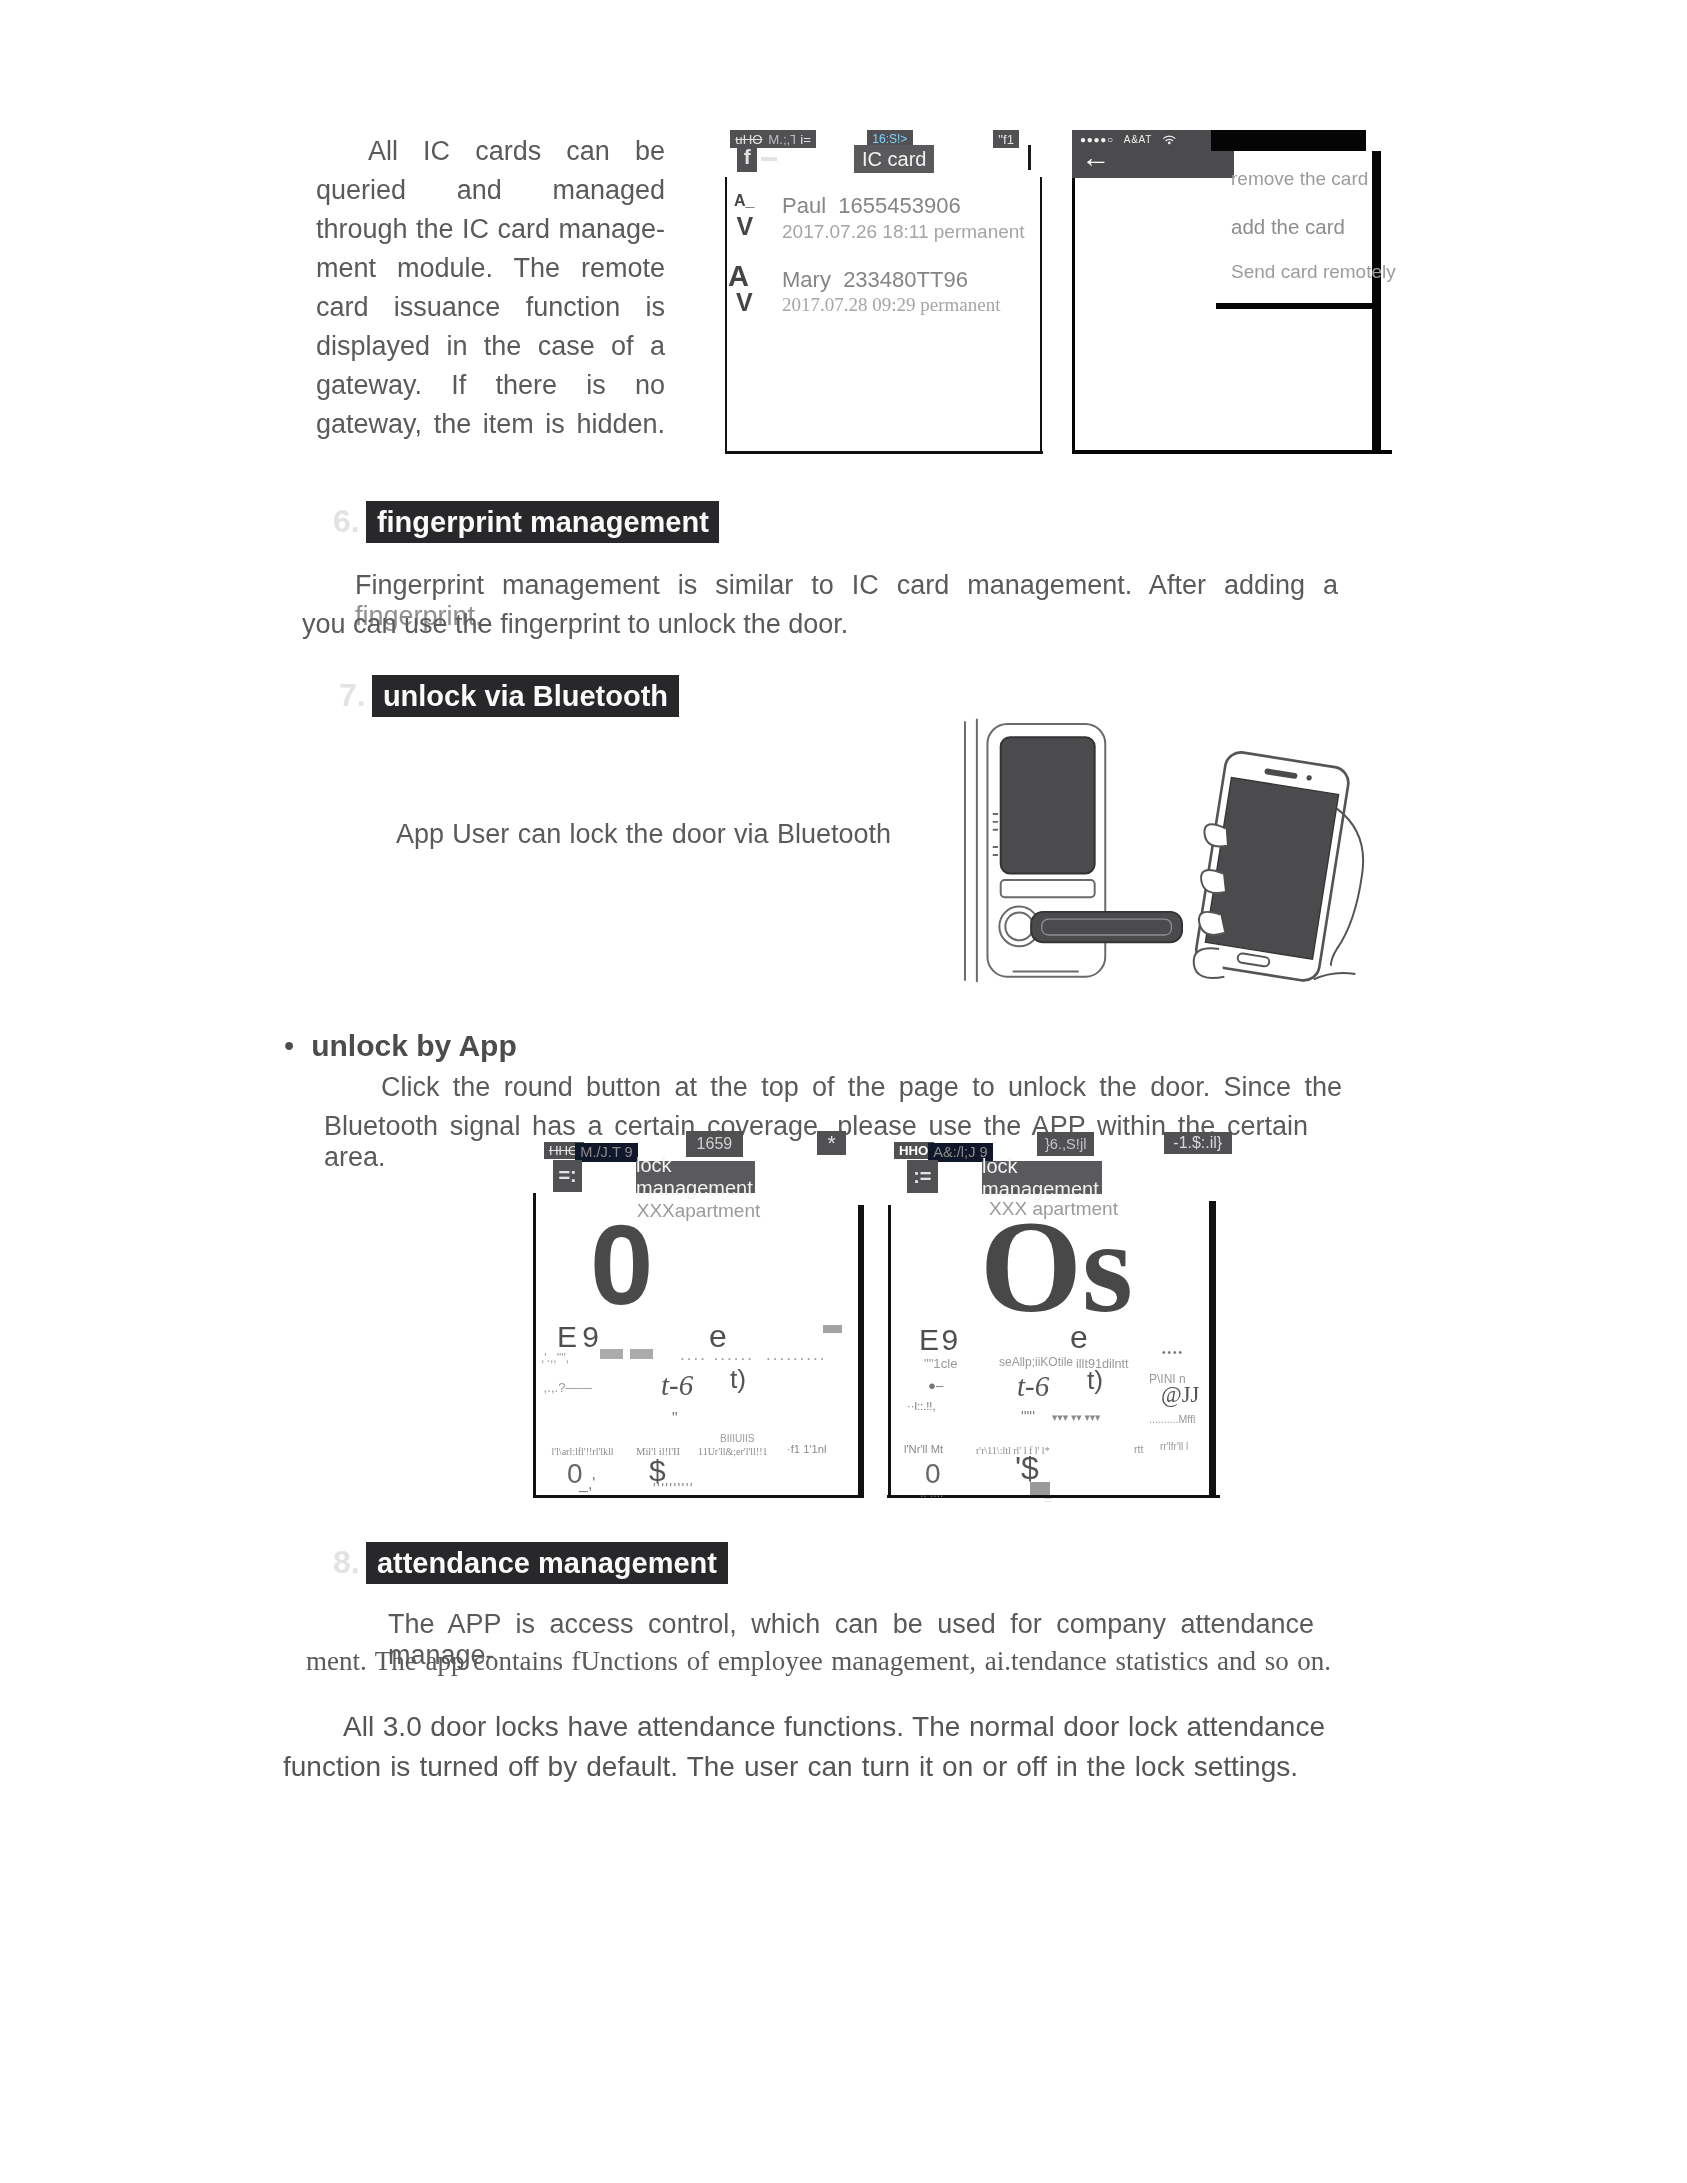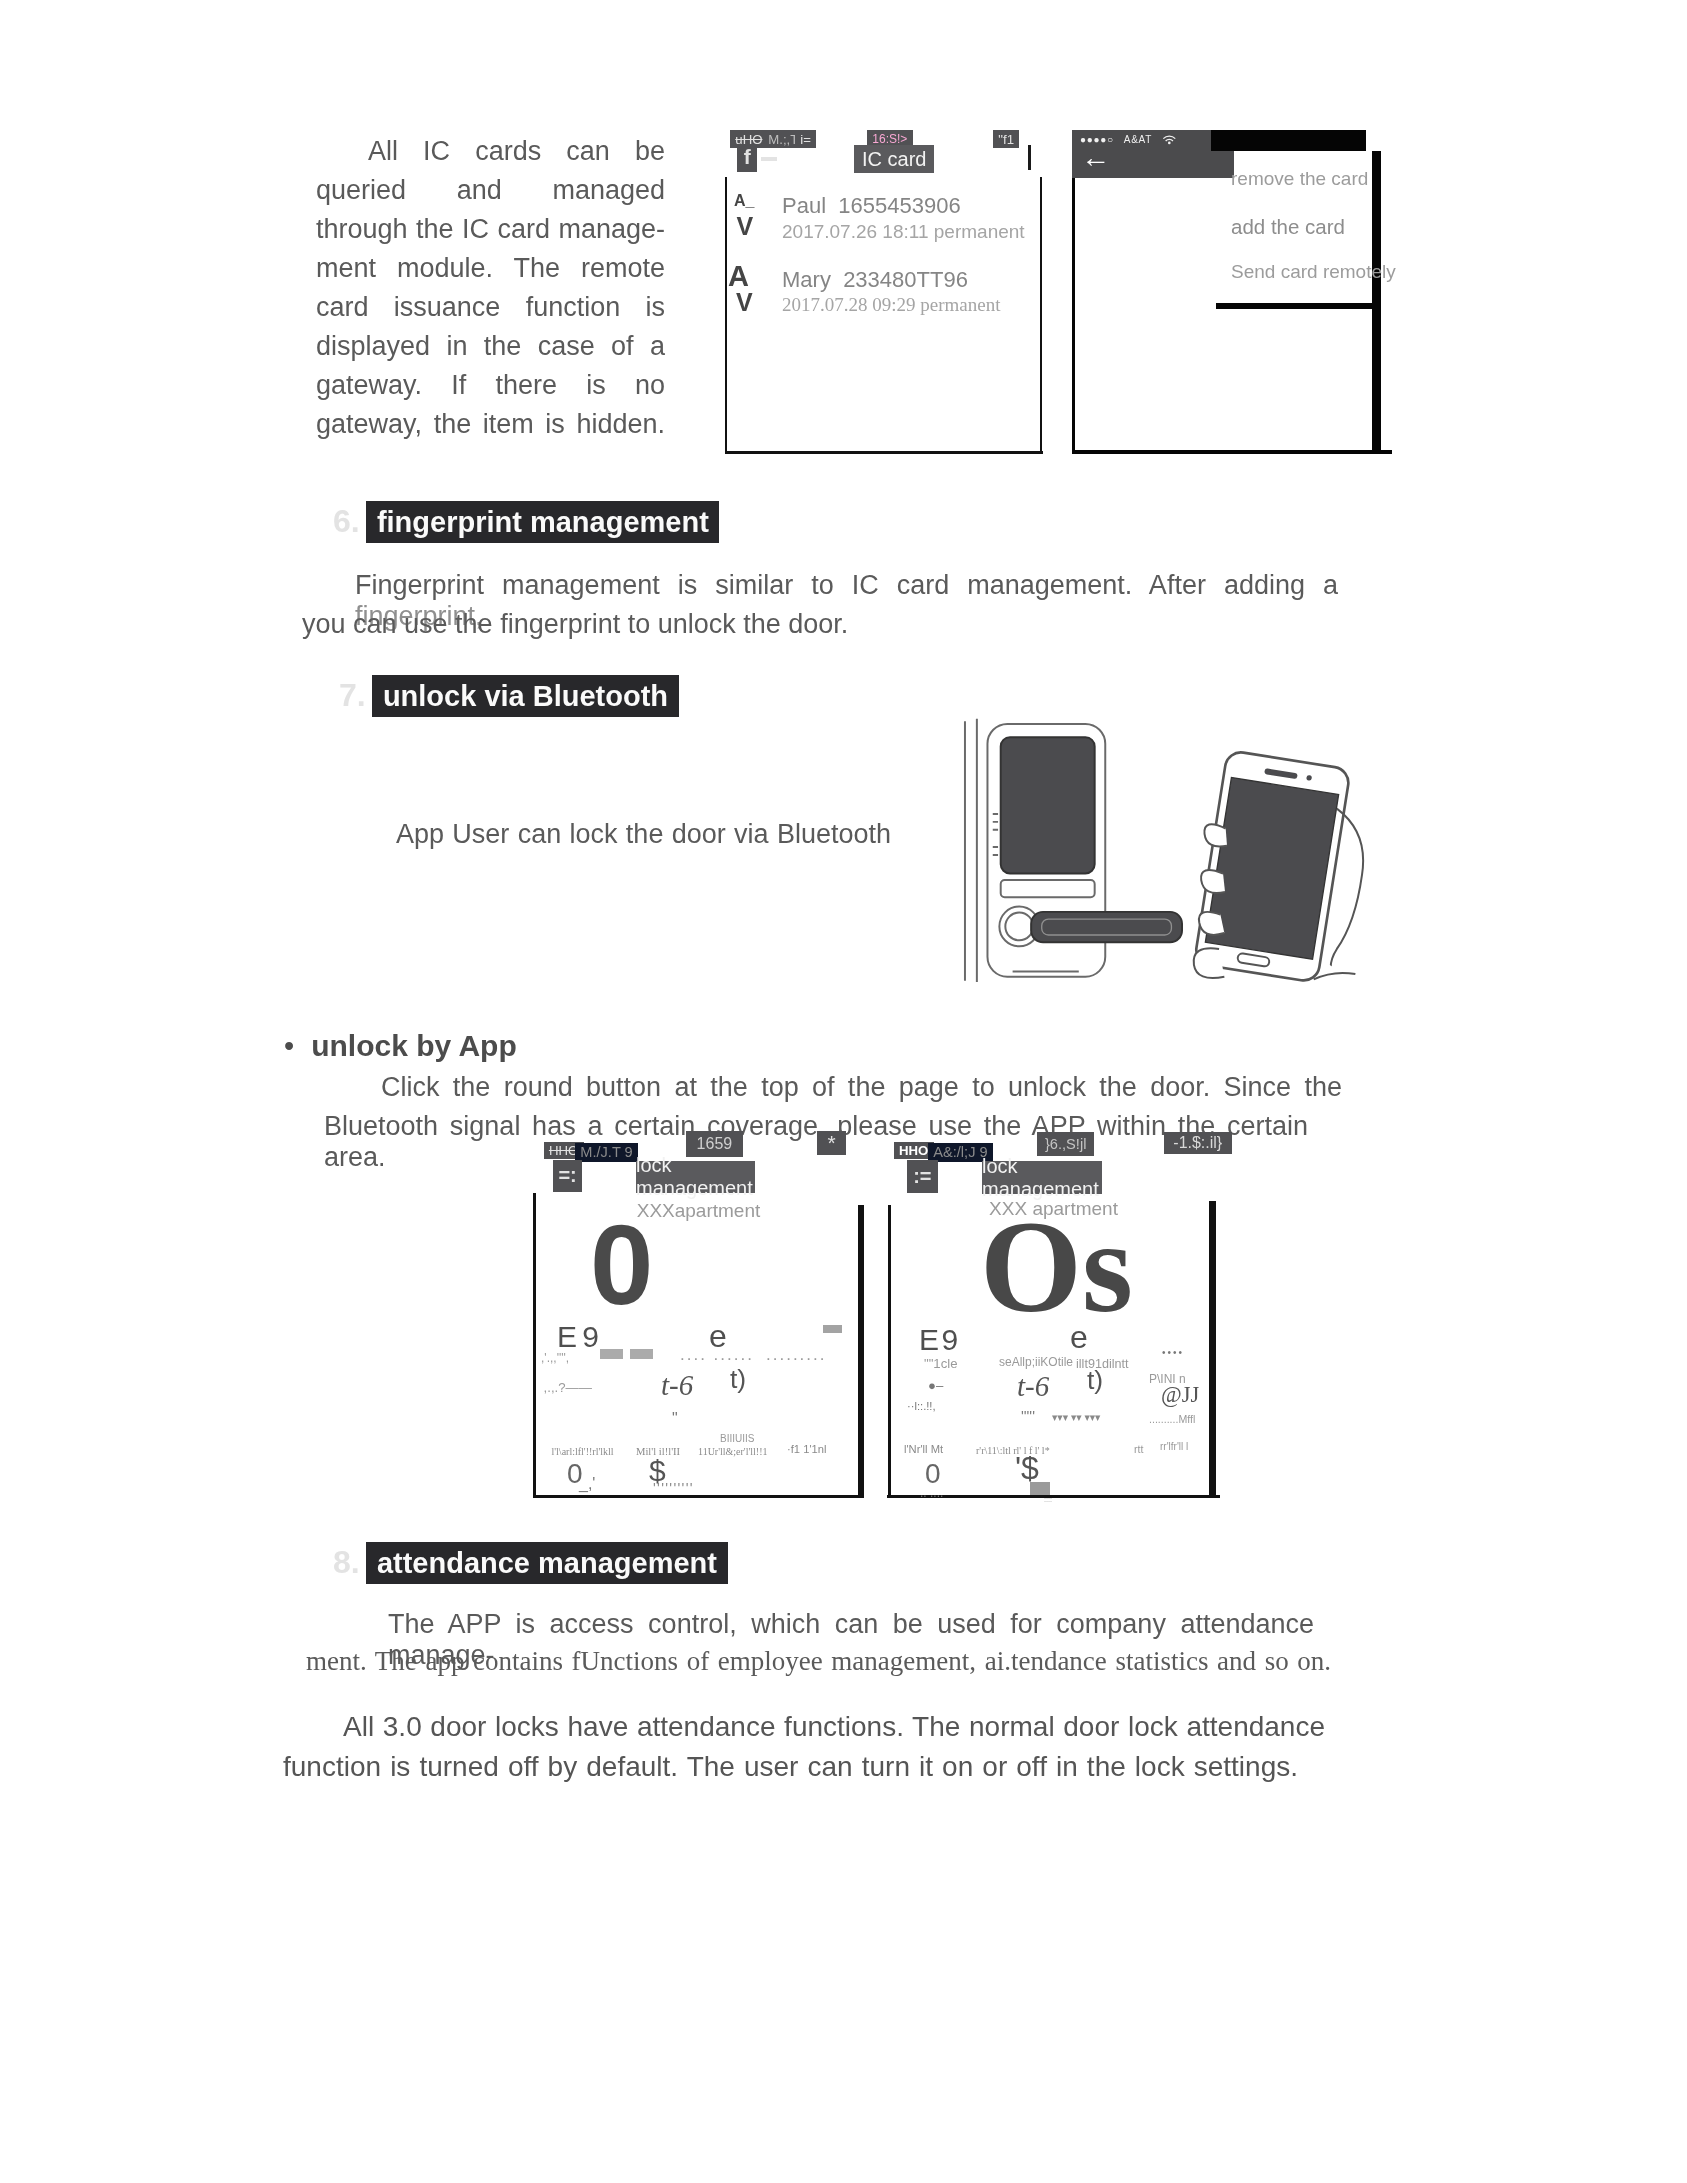--- a/index.html
+++ b/index.html
@@ -41,21 +41,21 @@
     <div class="intro-line">card issuance function is</div>
     <div class="intro-line">displayed in the case of a</div>
     <div class="intro-line">gateway. If there is no</div>
     <div class="intro-line">gateway, the item is hidden.</div>
   </div>
 
   <div class="phone" style="left:724px;top:129px;width:320px;height:329px;">
     <span class="abs badge-dark strike" style="left:6px;top:1.3px;font-size:13.2px;">uHO</span>
     <span class="abs badge-dark" style="left:39px;top:1.3px;font-size:13.2px;color:#bdbdbd;">M.;,T</span>
     <span class="abs badge-dark" style="left:71px;top:1.3px;font-size:13.2px;">i=</span>
-    <span class="abs badge-dark" style="left:143px;top:1.3px;font-size:12px;color:#f9a8d4;">16:S!&gt;</span>
+    <span class="abs badge-dark" style="left:143px;top:1.3px;font-size:12px;color:#7dd3fc;">16:S!&gt;</span>
     <span class="abs badge-dark" style="left:269px;top:1.3px;font-size:13.2px;">"f1</span>
 
     <span class="abs badge-dark" style="left:13.2px;top:15px;width:20px;height:25px;font-size:21px;font-weight:bold;text-align:center;padding:1.3px 0;">f</span>
     <span class="abs" style="left:37px;top:28px;width:16px;height:4px;background:#e3e3e3;"></span>
     <span class="abs badge-title" style="left:130px;top:16px;font-size:20px;padding:2.6px 8px;background:#5a5a5d;">IC card</span>
     <span class="abs" style="left:304px;top:16px;width:2.6px;height:25px;background:#1a1a1a;"></span>
 
     <span class="bline" style="left:0.7px;top:48px;width:2px;height:275px;"></span>
     <span class="bline" style="left:316px;top:48px;width:2px;height:275px;"></span>
     <span class="bline" style="left:0.7px;top:322px;width:318px;height:2.6px;"></span>

